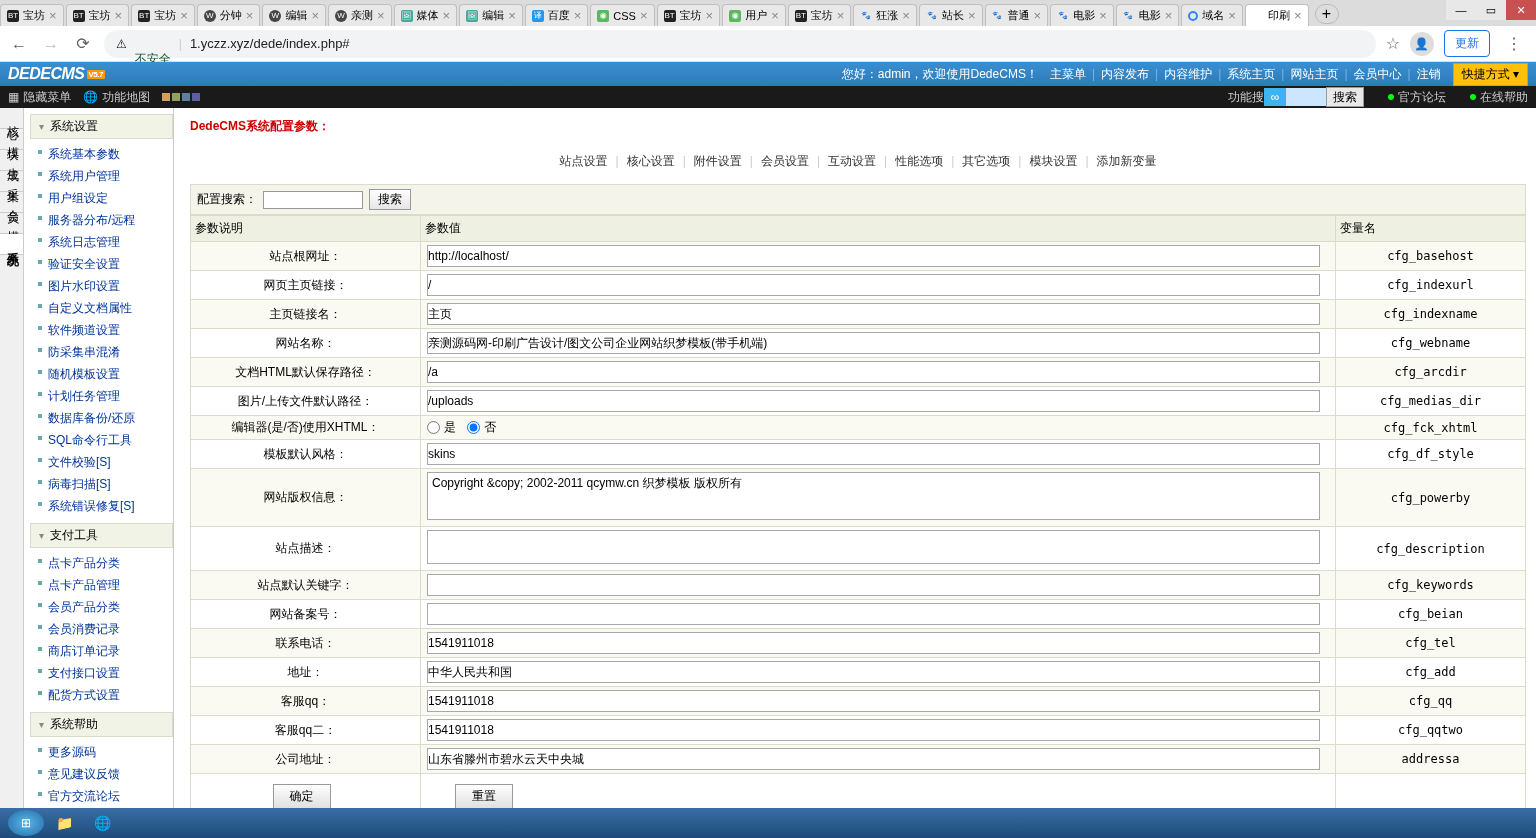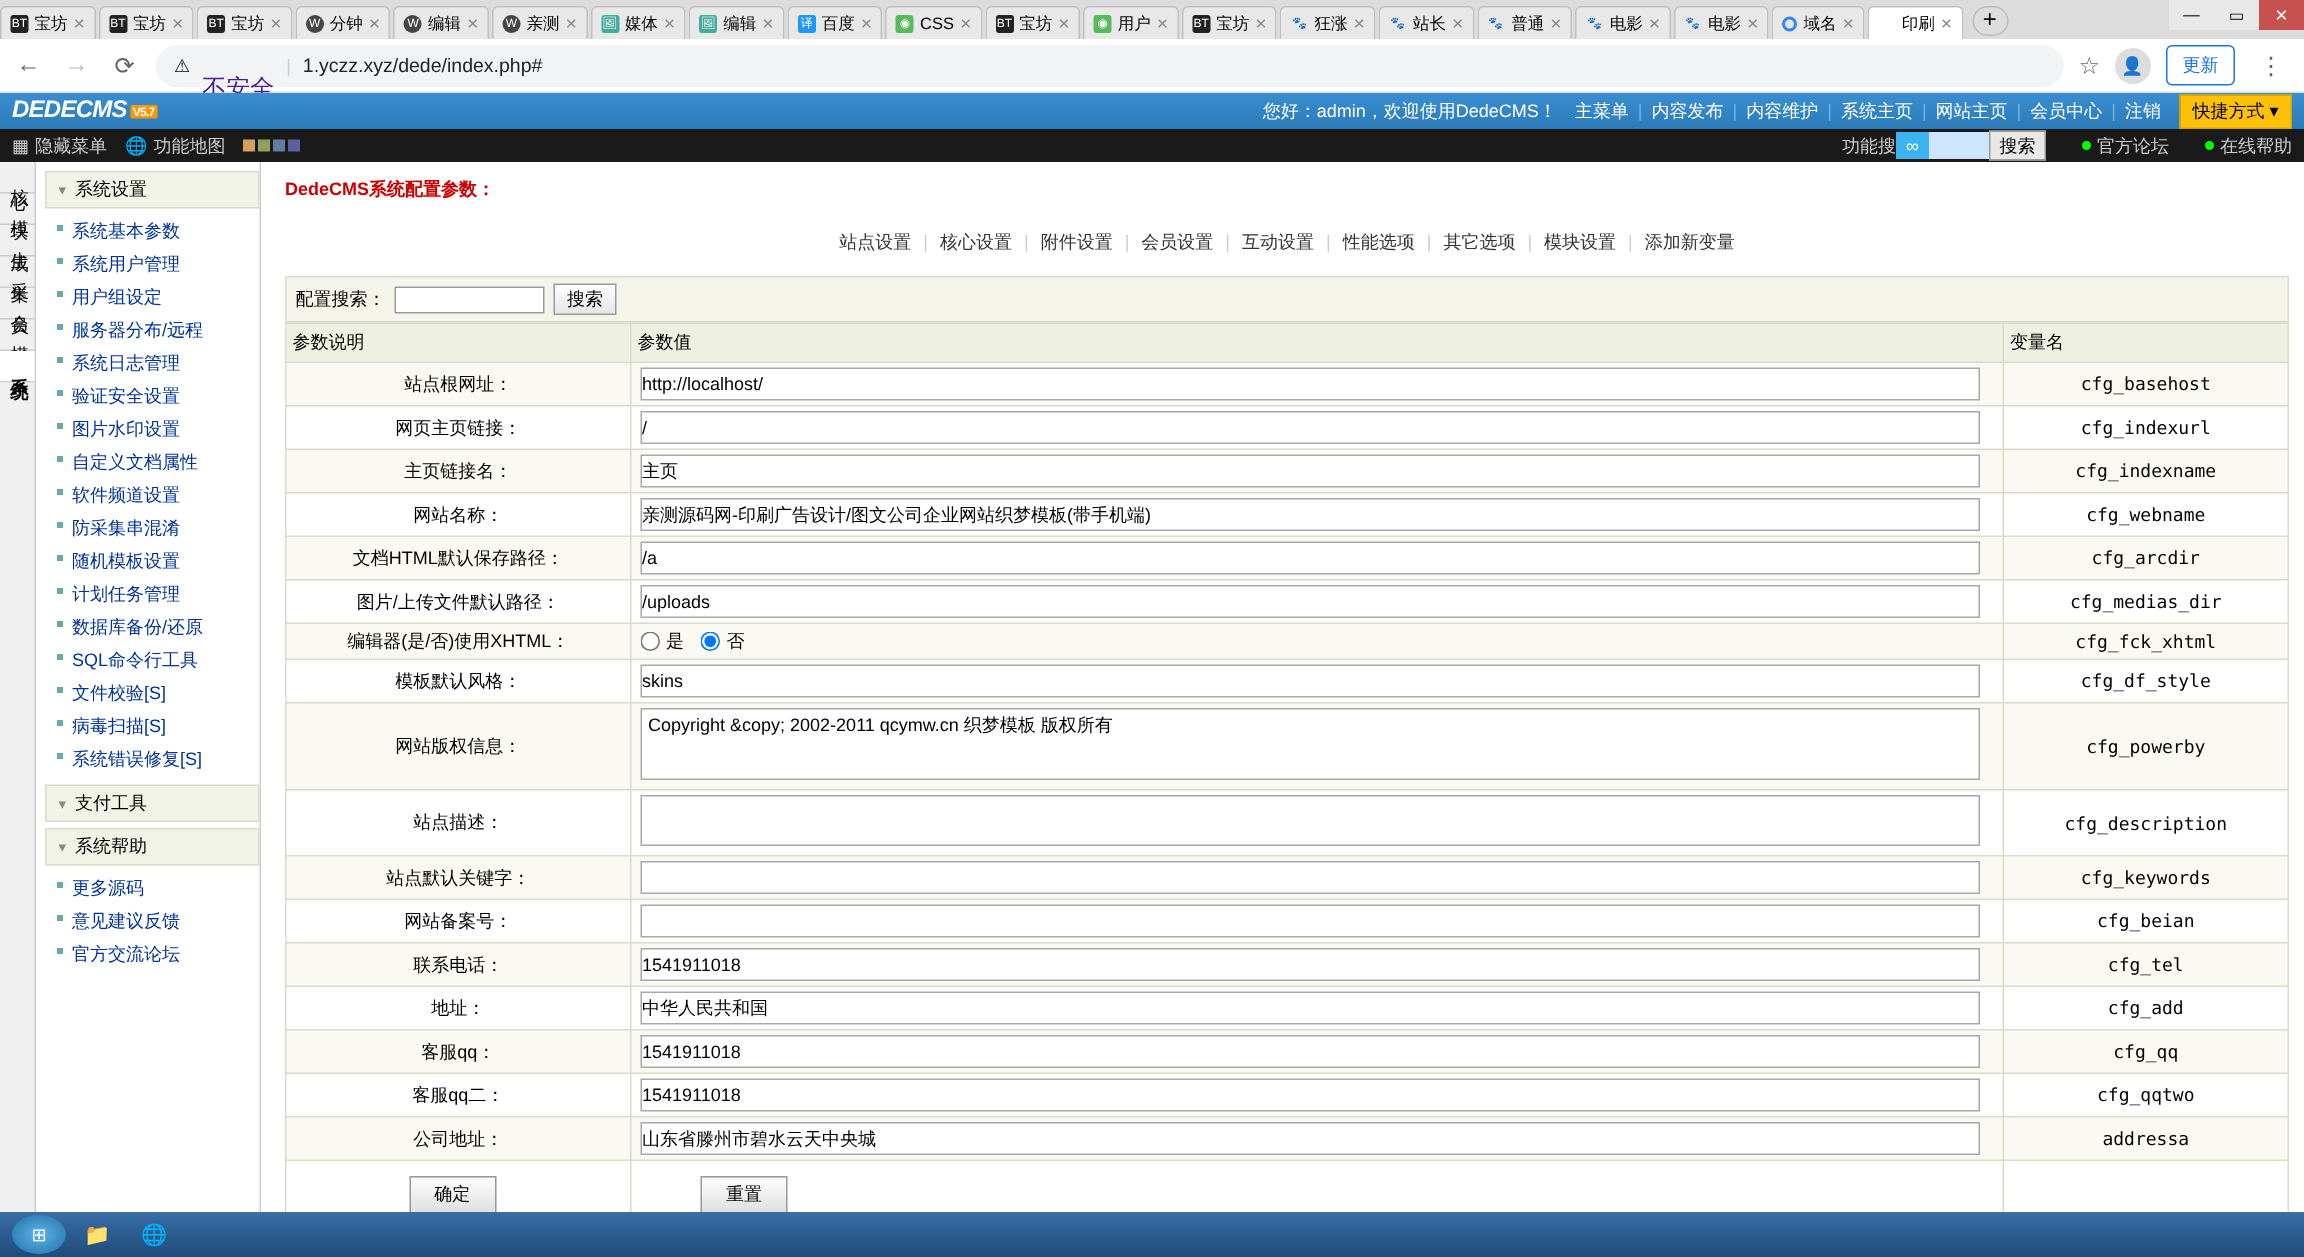--- a/index.html
+++ b/index.html
@@ -25,21 +25,21 @@
 .fav-paw { color: #3385ff; }
 .fav-ring { border: 2px solid #3385ff; border-radius: 50%; width: 10px; height: 10px; box-sizing: border-box; }
 .tab-title { overflow: hidden; text-overflow: ellipsis; flex: 1; }
 .tab-close { color: #888; font-size: 13px; cursor: pointer; }
 .new-tab-btn { width: 24px; height: 20px; background: #ddd; border-radius: 12px; display: flex; align-items: center; justify-content: center; font-size: 16px; margin-left: 4px; margin-bottom: 2px; border: 1px solid #bbb; }
 
 .addr-bar { display: flex; align-items: center; background: #fff; height: 36px; padding: 0 8px; gap: 10px; border-bottom: 1px solid #ddd; }
 .nav-btn { width: 22px; height: 22px; display: flex; align-items: center; justify-content: center; color: #5f6368; font-size: 16px; border-radius: 50%; }
 .nav-btn.disabled { color: #bbb; }
 .url-field { flex: 1; display: flex; align-items: center; background: #f1f3f4; border-radius: 14px; height: 28px; padding: 0 12px; gap: 8px; }
-.insecure { color: #4c1d95; font-size: 16px; margin-top: 32px; }
+.insecure { color: #14532d; font-size: 12px; margin-top: 32px; }
 .url-text { color: #202124; font-size: 13px; }
 .star-btn { color: #5f6368; font-size: 16px; }
 .profile-icon { width: 24px; height: 24px; background: #ddd; border-radius: 50%; display: flex; align-items: center; justify-content: center; }
 .update-btn { border: 1px solid #1a73e8; color: #1a73e8; padding: 4px 10px; border-radius: 4px; font-size: 12px; }
 .menu-dots { color: #5f6368; font-size: 16px; padding: 0 6px; }
 
 
 .dede-frame { display: flex; flex-direction: column; height: calc(838px - 62px - 30px); }
 .dede-top { background: linear-gradient(#3a8fd1, #2c7ab8); height: 24px; display: flex; align-items: center; justify-content: space-between; color: #fff; padding: 0 8px; font-size: 12px; }
 .dede-logo { display: flex; align-items: center; font-style: italic; font-weight: bold; font-size: 16px; letter-spacing: -0.5px; }
@@ -313,20 +313,29 @@
           <li>数据库备份/还原</li>
           <li>SQL命令行工具</li>
           <li>文件校验[S]</li>
           <li>病毒扫描[S]</li>
           <li>系统错误修复[S]</li>
         </ul>
         <div class="menu-group-hdr">
           <span class="caret">▾</span>
           <span>支付工具</span>
         </div>
+        <ul class="menu-list">
+          <li>点卡产品分类</li>
+          <li>点卡产品管理</li>
+          <li>会员产品分类</li>
+          <li>会员消费记录</li>
+          <li>商店订单记录</li>
+          <li>支付接口设置</li>
+          <li>配货方式设置</li>
+        </ul>
         <div class="menu-group-hdr">
           <span class="caret">▾</span>
           <span>系统帮助</span>
         </div>
         <ul class="menu-list">
           <li>更多源码</li>
           <li>意见建议反馈</li>
           <li>官方交流论坛</li>
         </ul>
       </div>
@@ -432,21 +441,21 @@
               <td class="col-val"><input type="text" value="1541911018" style=""></td>
               <td class="col-var">cfg_qqtwo</td>
             </tr>
             <tr>
               <td class="col-desc">公司地址：</td>
               <td class="col-val"><input type="text" value="山东省滕州市碧水云天中央城" style=""></td>
               <td class="col-var">addressa</td>
             </tr>
             <tr class="btn-row">
               <td style="text-align: center;"><button class="form-btn">确定</button></td>
-              <td style="padding-left: 46px; margin-left: 33px;"><button class="form-btn">重置</button></td>
+              <td style="padding-left: 34px; margin-left: 33px;"><button class="form-btn">重置</button></td>
               <td></td>
             </tr>
           </tbody>
       </table>
     </div>
   </div>
 </div>
 
 <div class="taskbar">
   <div class="start-orb">⊞</div>

